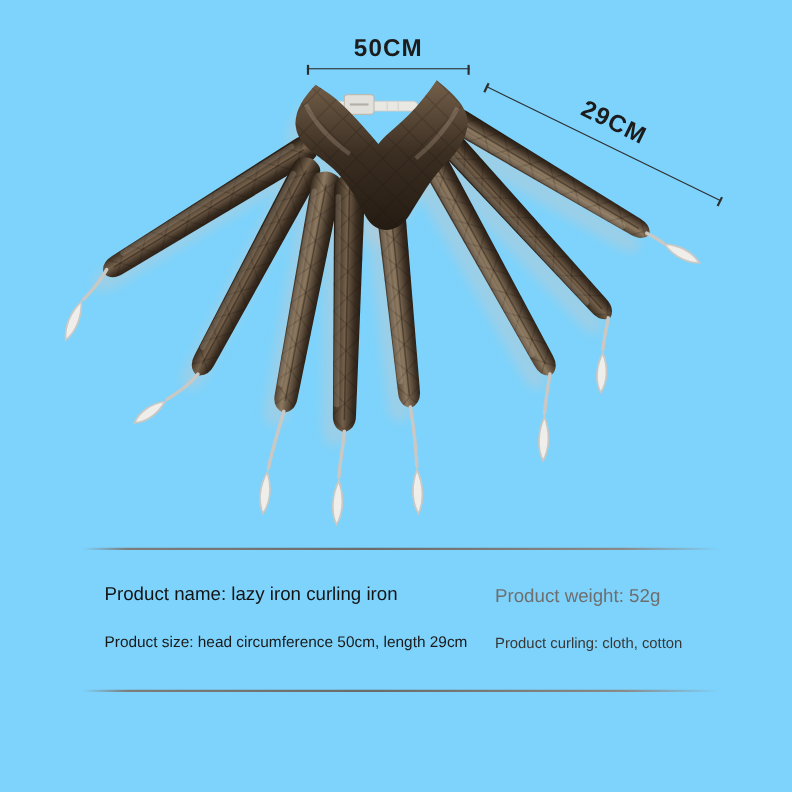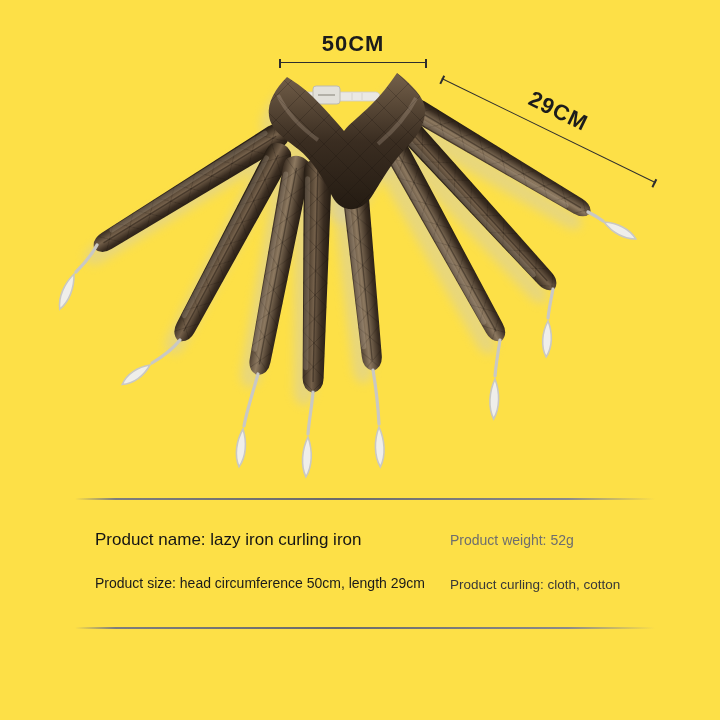--- a/index.html
+++ b/index.html
@@ -1,16 +1,16 @@
 <!DOCTYPE html>
 <html style="--fabric-dark: #3a2d21; --fabric-mid: #74604a; --fabric-light: #8d7960; --fabric-deep: #241b12; --strap: #eae8e3; --buckle: #e2e0da; --cord: #c9c8c4; --loop-fill: #efeeeb; --shadow: #c9c9c9;"><head>
 <meta charset="utf-8">
 <style>
   html,body{margin:0;padding:0;background:#fff;}
-  .stage{position:relative;width:720px;height:720px;background:#fde047;overflow:hidden;
+  .stage{position:relative;width:720px;height:720px;background:#7dd3fc;overflow:hidden;
          font-family:"Liberation Sans",sans-serif;}
   
   .dim-label{position:absolute;font-weight:bold;font-size:22px;color:#1c1c1c;
              letter-spacing:1px;text-align:center;}
   .dim-line{position:absolute;height:0;border-top:1.6px solid #2e2e2e;}
   .dim-line:before,.dim-line:after{content:"";position:absolute;top:-4.5px;width:1.6px;height:9px;background:#2e2e2e;}
   .dim-line:before{left:0;}
   .dim-line:after{right:0;}
   #width-dim-label{left:279px;top:31px;width:148px;}
   #width-dim-line{left:279px;top:62px;width:148px;}
@@ -19,21 +19,21 @@
   #length-dim .dim-line{left:0;top:0;width:238px;}
   #length-dim .dim-label{left:0;top:-34px;width:238px;}
   
   .divider{position:absolute;left:75px;width:580px;height:2px;border-radius:1px;
            background:linear-gradient(90deg,rgba(120,120,120,0) 0%,#7d7d7d 7%,#6b6b6b 45%,#8a8a8a 85%,rgba(150,150,150,0) 100%);}
   #divider-top{top:498px;}
   #divider-bottom{top:627px;}
   
   .info-text{position:absolute;white-space:nowrap;text-align:center;}
   #product-name-text{left:95px;top:530px;font-size:17px;color:#141414;}
-  #product-weight-text{left:450px;top:532px;font-size:14px;color:#6e6e6e;}
+  #product-weight-text{left:450px;top:532px;font-size:17px;color:#6e6e6e;}
   #product-size-text{left:95px;top:575px;font-size:14px;color:#1a1a1a;}
   #product-material-text{left:450px;top:577px;font-size:13.5px;color:#383838;}
   #note-text{position:absolute;left:145px;top:647px;width:470px;font-size:14px;
              line-height:1.32;color:#474747;}
   
   #product-photo{position:absolute;left:0;top:0;}
 </style>
 </head>
 <body>
 

